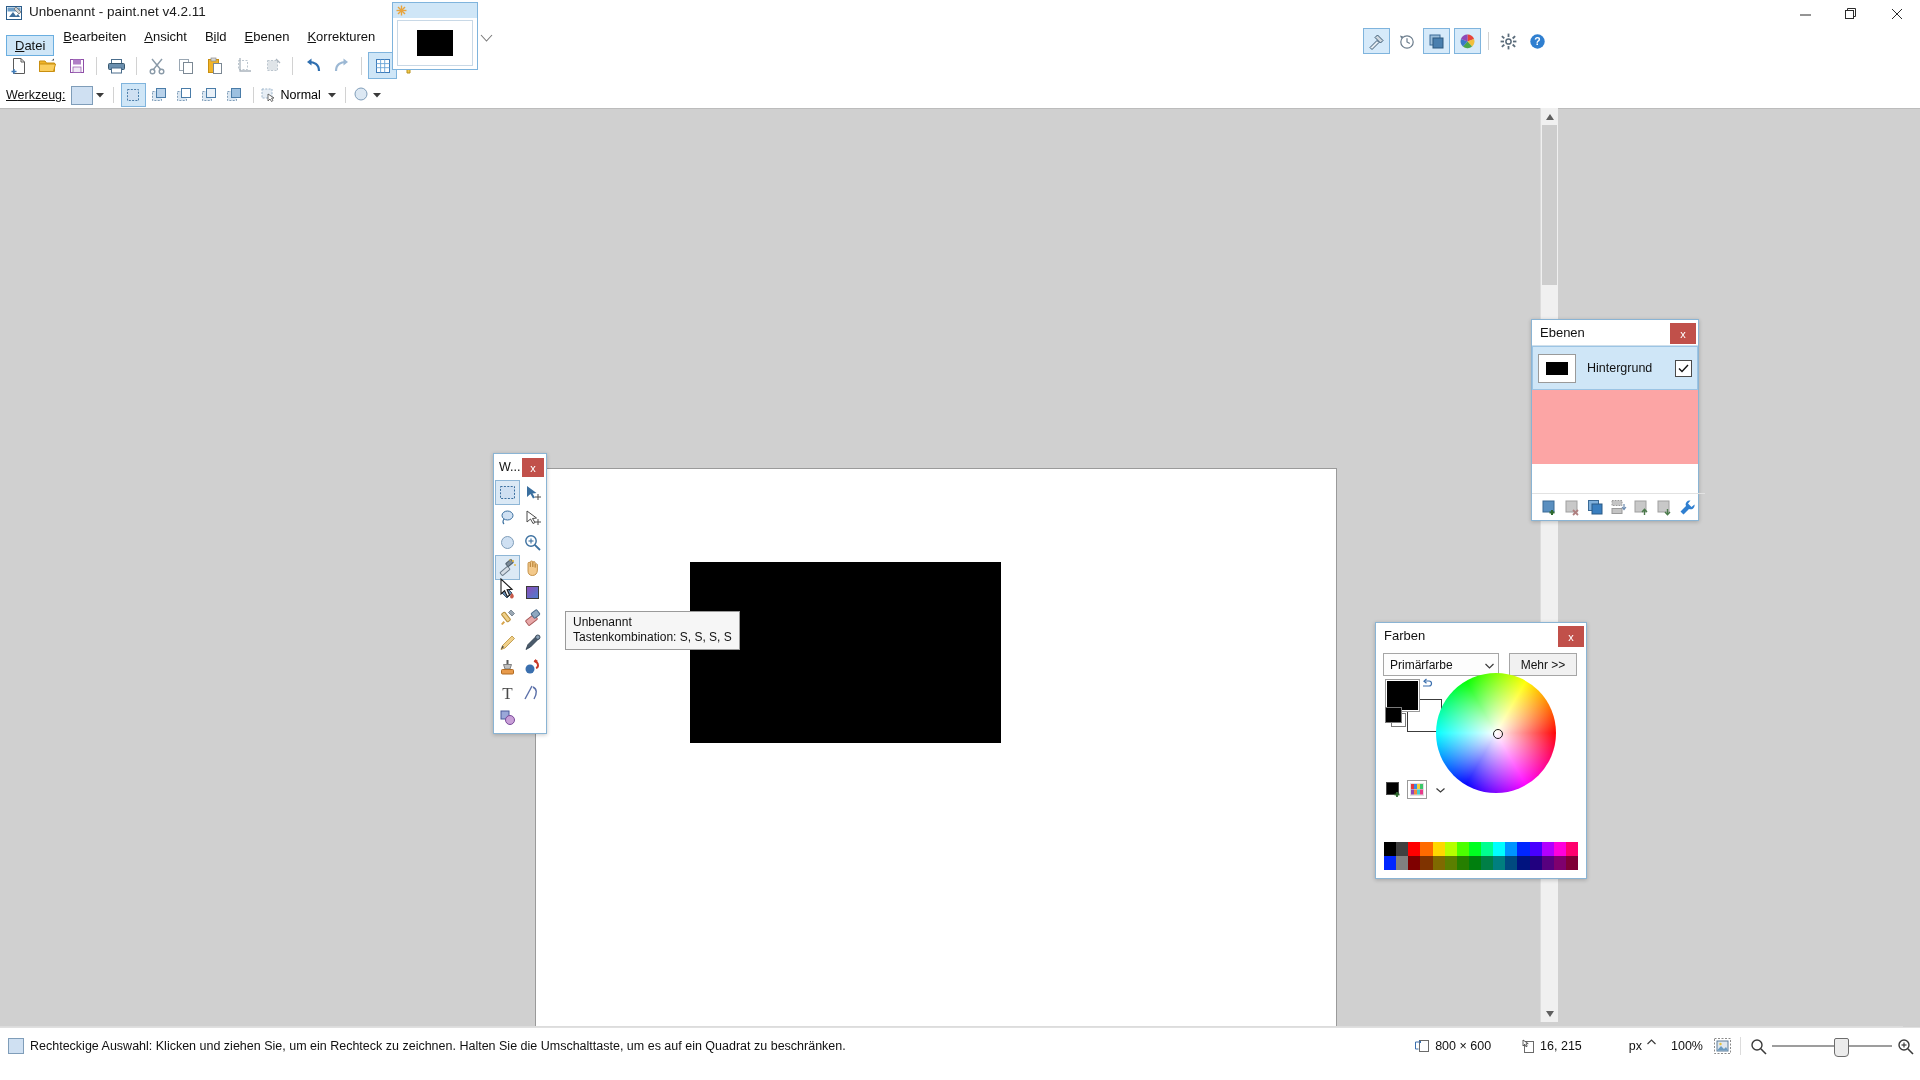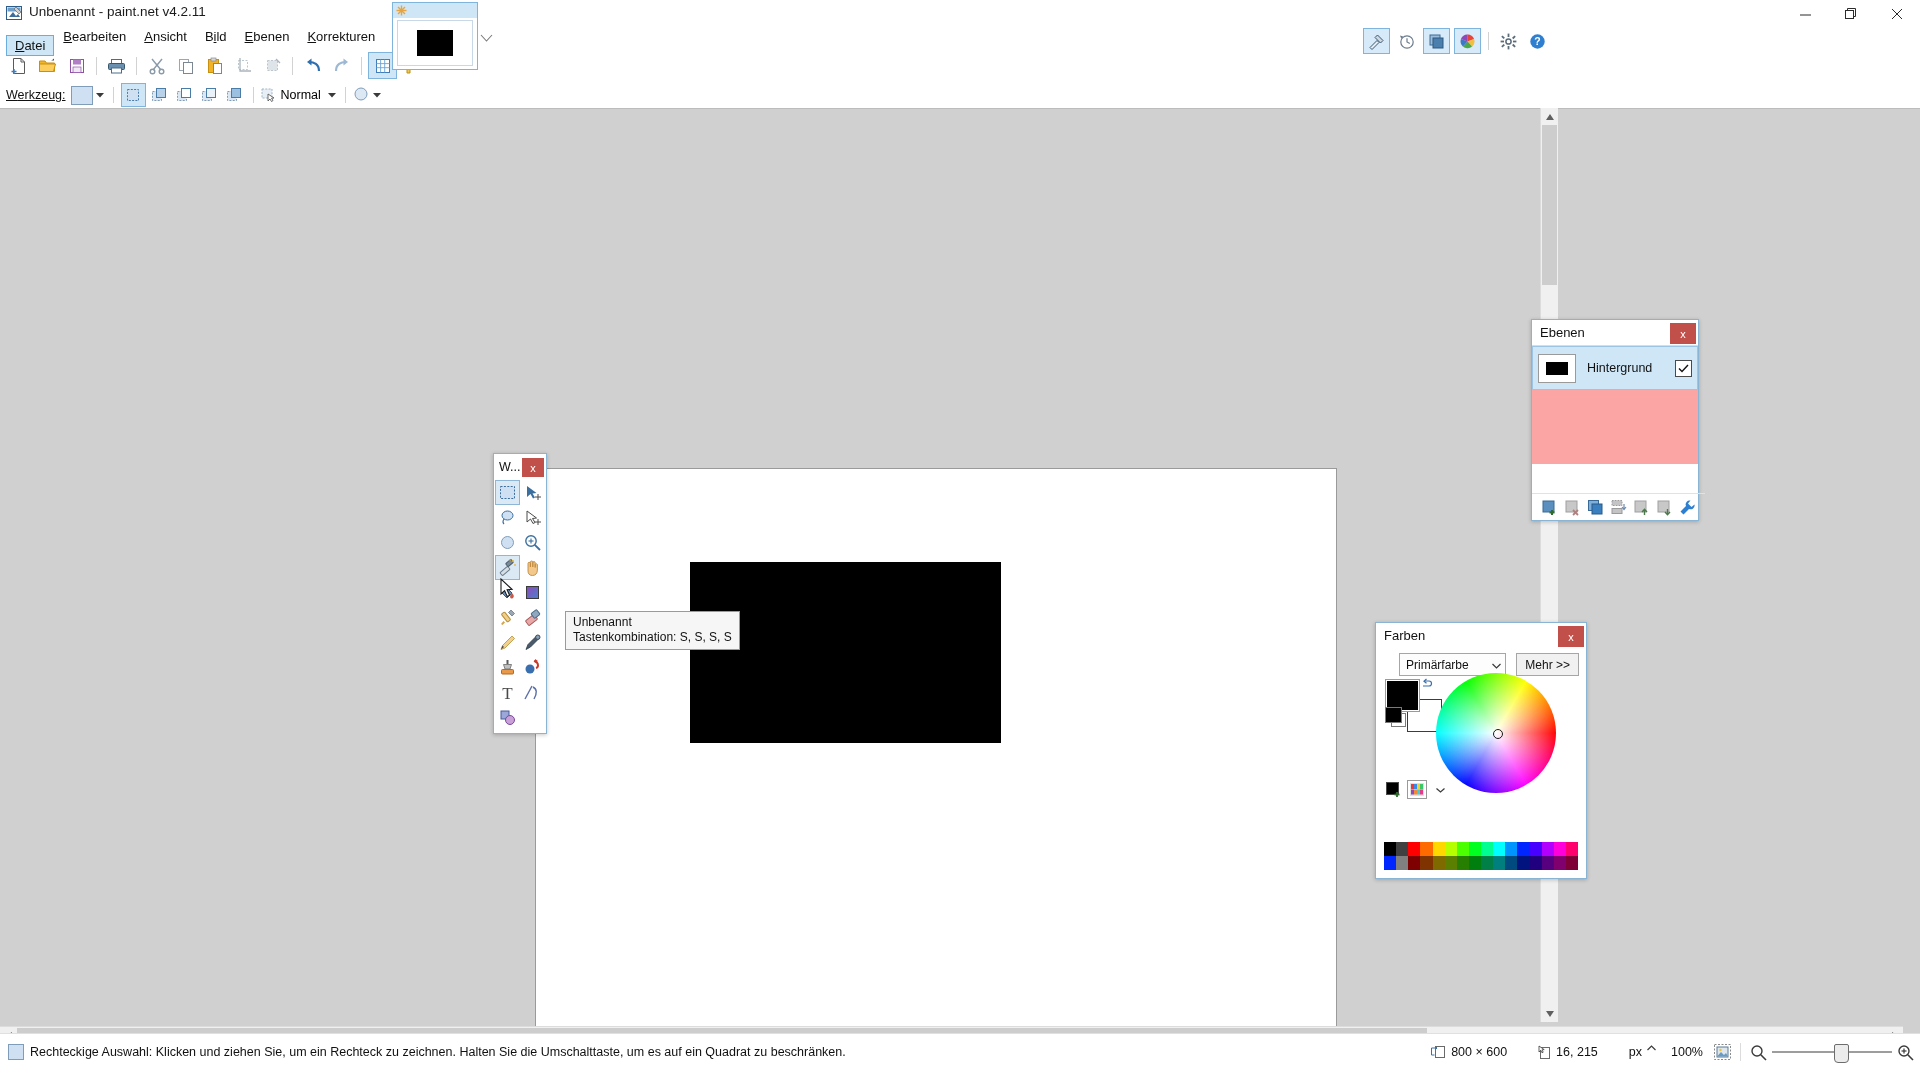--- a/index.html
+++ b/index.html
@@ -99,21 +99,21 @@
   .layer-thumb i{display:block;width:22px;height:13px;background:#000;}
   .layer-name{flex:1;font-size:12.5px;padding-left:11px;color:#111;}
   .layer-chk{width:15px;height:15px;border:1px solid #4a4a4a;background:#fff;display:flex;align-items:center;justify-content:center;}
   .layer-tools{position:absolute;left:0;bottom:0;width:166px;height:26px;display:flex;align-items:center;
                padding-left:7px;border-top:1px solid #e2e2e2;}
   .ltbtn{width:20px;height:20px;display:flex;align-items:center;justify-content:center;margin-right:3px;}
 
   
   #colorswin{left:1375px;top:622px;width:210px;height:255px;}
   .colors-body{padding:5px 7px 0 7px;}
-  .colors-row1{display:flex;align-items:center;gap:10px;margin-left:16px;}
+  .colors-row1{display:flex;align-items:center;gap:10px;}
   .pf-select{width:104px;height:21px;border:1px solid #a6a6a6;background:#fdfdfd;display:flex;align-items:center;
              justify-content:space-between;padding:0 4px 0 6px;font-size:12px;color:#111;}
   .mehr-btn{width:66px;height:21px;border:1px solid #a6a6a6;background:#f1f1f1;display:flex;align-items:center;
             justify-content:center;font-size:12px;color:#111;}
   .swatch-area{position:absolute;left:9px;top:56px;width:60px;height:50px;}
   .sw-prim{position:absolute;left:0;top:0;width:33px;height:31px;background:#000;border:1px solid #9a9a9a;
            box-shadow:0 0 0 1px #fff inset;}
   .sw-sec{position:absolute;left:22px;top:20px;width:33px;height:31px;background:#fff;border:1px solid #3c3c3c;}
   .sw-mini{position:absolute;left:0;top:28px;width:15px;height:14px;background:#000;border:1px solid #7a7a7a;}
   .sw-mini2{position:absolute;left:6px;top:34px;width:13px;height:12px;background:#fff;border:1px solid #7a7a7a;}
@@ -125,21 +125,21 @@
   }
   .wheel-pick{position:absolute;left:117px;top:106px;width:8px;height:8px;border:1.3px solid #1a1a1a;border-radius:50%;background:transparent;}
   .pal-btns{position:absolute;left:9px;top:157px;display:flex;align-items:center;gap:4px;}
   .pal-b{width:18px;height:17px;display:flex;align-items:center;justify-content:center;}
   .pal-b.bordered{border:1px solid #9a9a9a;}
   .palette{position:absolute;left:8px;bottom:8px;width:194px;height:28px;display:flex;flex-direction:column;}
   .pal-row{display:flex;height:14px;flex:1;}
   .pal-c{flex:1;height:100%;}
 
   
-  .statusbar{position:absolute;left:0;bottom:10px;width:1920px;height:36px;background:#ffffff;
+  .statusbar{position:absolute;left:0;bottom:16px;width:1920px;height:36px;background:#ffffff;
              border-top:1px solid #e0e0e0;display:flex;align-items:center;}
   .sb-tool-ico{width:14px;height:14px;background:#cfe0f2;border:1px solid #7f9db9;margin:0 6px 0 8px;flex:none;}
   .sb-text{font-size:12.5px;color:#111;white-space:nowrap;}
   .sb-right{position:absolute;right:6px;top:0;height:36px;display:flex;align-items:center;gap:5px;}
   .sb-item{display:flex;align-items:flex-start;gap:5px;font-size:12.5px;color:#111;white-space:nowrap;}
   .zoom-slider{position:relative;width:120px;height:14px;display:flex;align-items:center;}
   .zs-track{width:120px;height:2px;background:#9d9d9d;}
   .zs-thumb{position:absolute;left:62px;top:-1px;width:13px;height:17px;background:#ececec;border:1px solid #6d6d6d;
             border-radius:2px 2px 4px 4px;}
   .sb-sep{width:1px;height:18px;background:#dcdcdc;margin:0 4px;}
@@ -827,21 +827,21 @@
       </span>
 
       <span class="sb-item" style="margin-left:26px;">
         <svg width="13" height="15" viewBox="0 0 13 15">
           <rect x="2.5" y="2.5" width="9" height="11" fill="#fff" stroke="#6a6a6a"></rect>
           <path d="M1 1 L1 7 L2.8 5.3 L4 7.8 L5.2 7.2 L4 4.8 L6.2 4.6 Z" fill="#fff" stroke="#3a3a3a" stroke-width="0.8"></path>
         </svg>
         <span>16, 215</span>
       </span>
 
-      <span class="sb-item" style="margin-left:26px;">
+      <span class="sb-item" style="margin-left:42px;">
         <span>px</span>
         <svg width="9" height="6" viewBox="0 0 9 6">
             <path d="M0.5 5 L4.5 1 L8.5 5" fill="none" stroke="#3a3a3a" stroke-width="1.2"></path>
           </svg>
       </span>
 
       <span class="sb-item" style="margin-left:10px;">100%</span>
 
       <span class="sb-item" style="margin-left:6px;">
         <svg width="17" height="16" viewBox="0 0 17 16">

